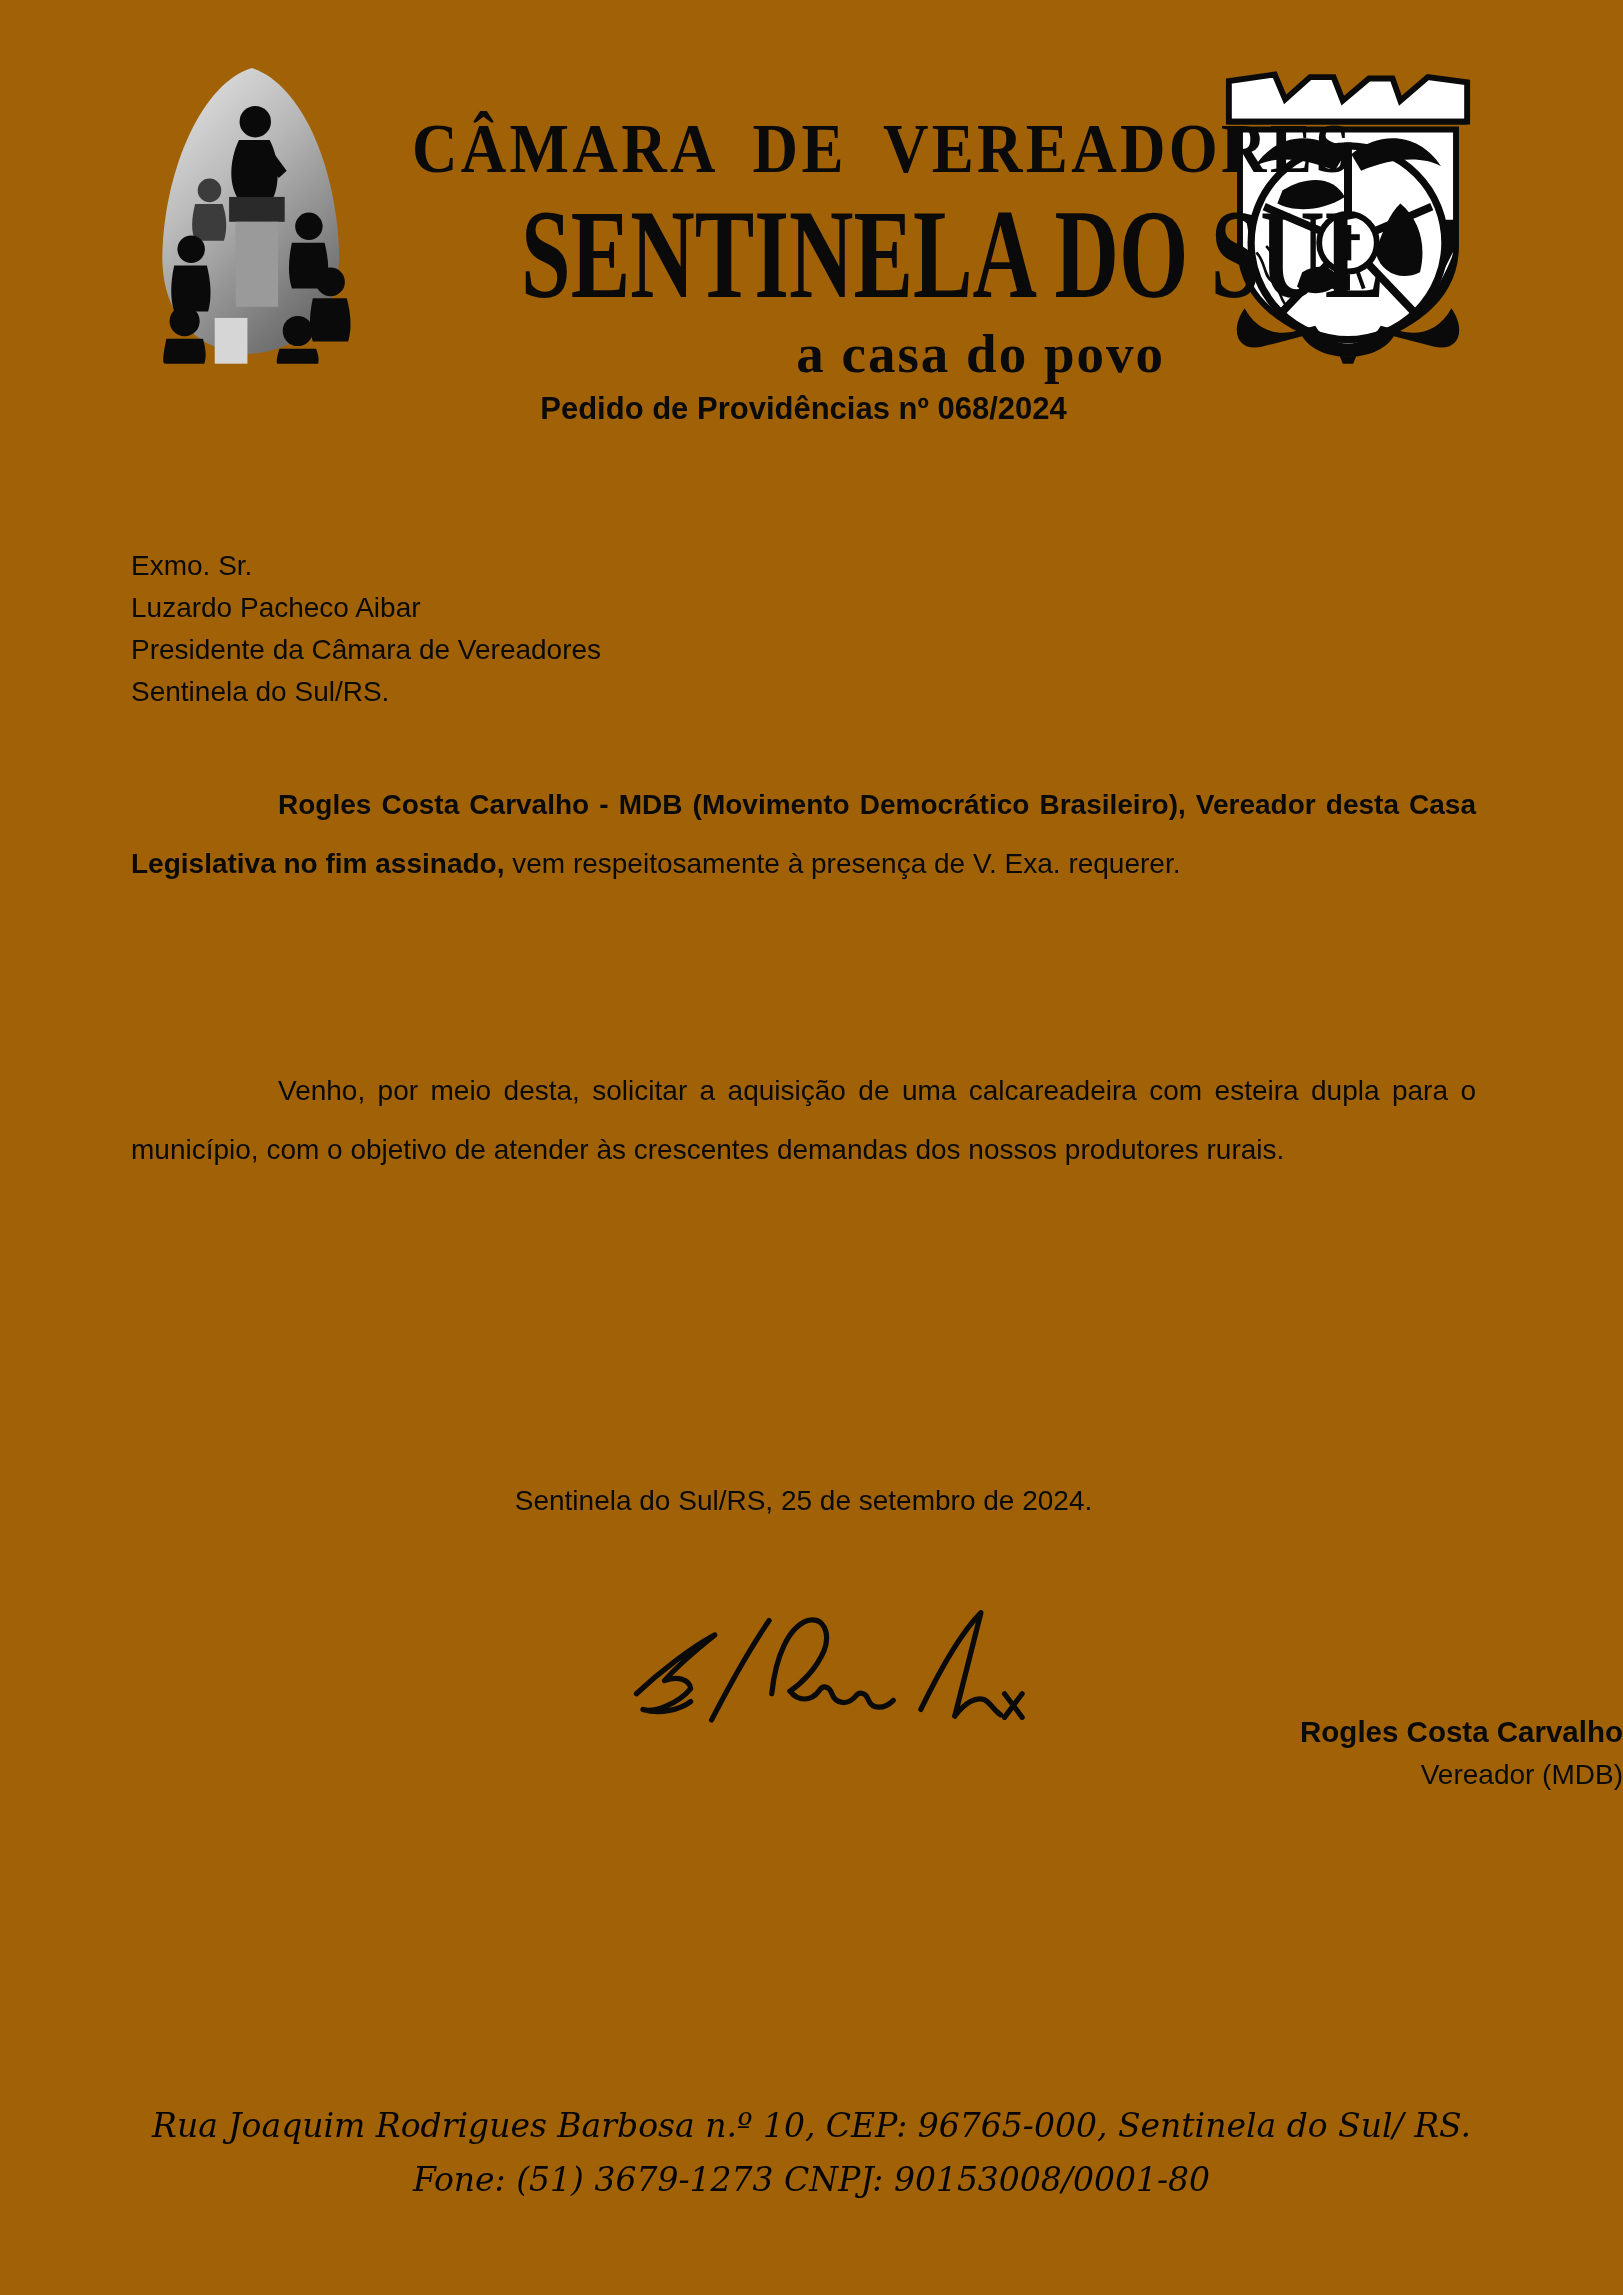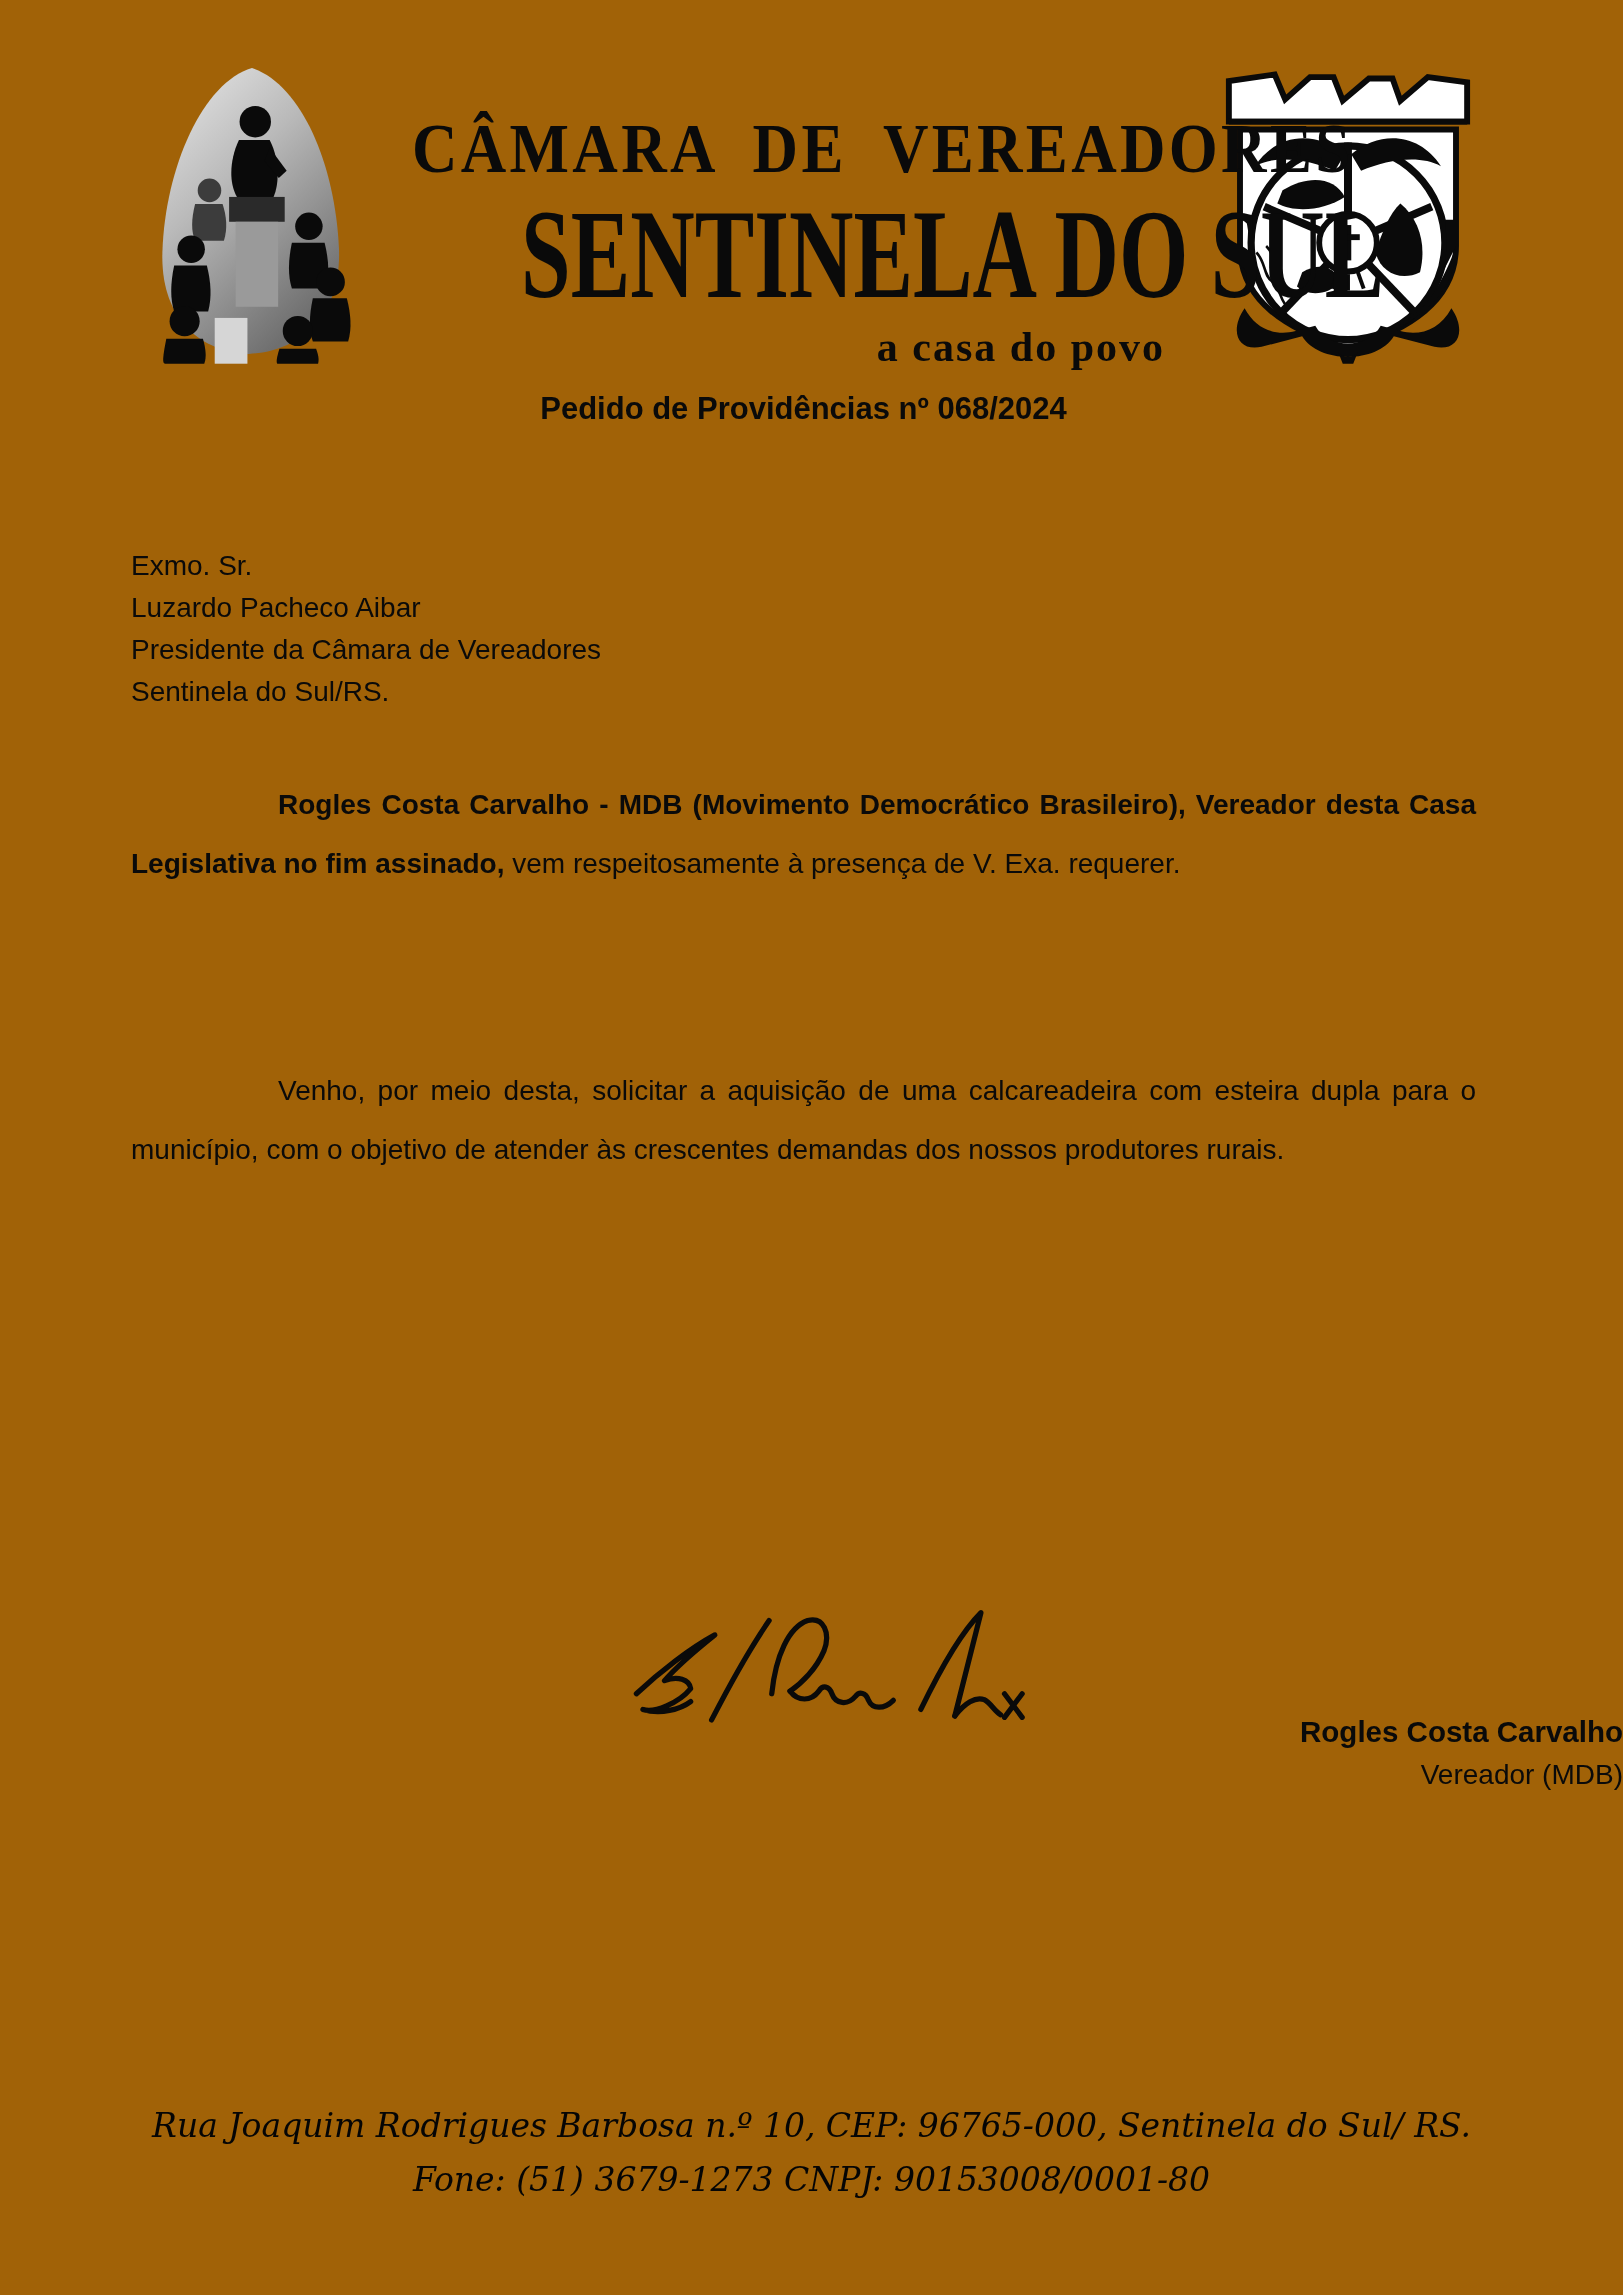--- a/index.html
+++ b/index.html
@@ -27,21 +27,21 @@
     font-size:63px;letter-spacing:3.3px;word-spacing:18.3px;
     white-space:nowrap;line-height:1;
     transform:scale(1.0,1.12);transform-origin:center;
   }
   .org-line2{
     font-size:124px;line-height:1;white-space:nowrap;
     display:block;margin-top:11.8px;
     transform:scale(0.72,1.02);transform-origin:center;
   }
   .org-line3{
-    font-size:42px;letter-spacing:2px;line-height:1;
+    font-size:55px;letter-spacing:2px;line-height:1;
     text-align:right;margin-top:9.2px;padding-right:26px;
   }
   .emblem-wrap{width:288px;height:308px;flex:0 0 auto;}
 
   
   .doc-title{
     position:absolute;top:391px;left:131px;right:147px;
     text-align:center;font-size:31px;font-weight:700;
   }
   .recipient{
@@ -189,20 +189,21 @@
     <div>Luzardo Pacheco Aibar</div>
     <div>Presidente da Câmara de Vereadores</div>
     <div>Sentinela do Sul/RS.</div>
   </div>
 
   <p class="para para1"><b>Rogles Costa Carvalho - MDB (Movimento Democrático Brasileiro), Vereador desta Casa Legislativa no fim assinado,</b><span> vem respeitosamente à presença de V. Exa. requerer.</span></p>
 
   <p class="para para2">Venho, por meio desta, solicitar a aquisição de uma calcareadeira com esteira dupla para o município, com o objetivo de atender às crescentes demandas dos nossos produtores rurais.</p>
 
 
+  <div class="dateline">Sentinela do Sul/RS, 25 de setembro de 2024.</div>
 
   <div class="sig-block">
     <svg class="sig-scribble" viewBox="0 0 660 260">
       <g stroke="#0a0a0a" stroke-width="8" fill="none" stroke-linecap="round" stroke-linejoin="round">
         <path d="M35 148 C70 115 118 78 155 58 C125 82 95 108 78 128 C98 120 116 126 118 140 C100 162 62 178 45 172 C72 180 102 172 118 160"></path>
         <path d="M150 188 C185 120 216 68 238 36"></path>
         <path d="M242 148 C248 90 268 46 297 36 C322 30 332 56 322 82 C310 110 288 132 270 144"></path>
         <path d="M270 144 C282 160 302 160 314 144 C320 134 330 136 334 148 C340 164 358 166 370 152 C376 144 386 146 390 158 C396 172 414 172 428 158"></path>
         <path d="M470 172 C500 110 532 54 562 24 C547 82 532 142 522 182"></path>
         <path d="M522 182 C537 162 554 152 567 157 C577 162 582 174 592 180"></path>

